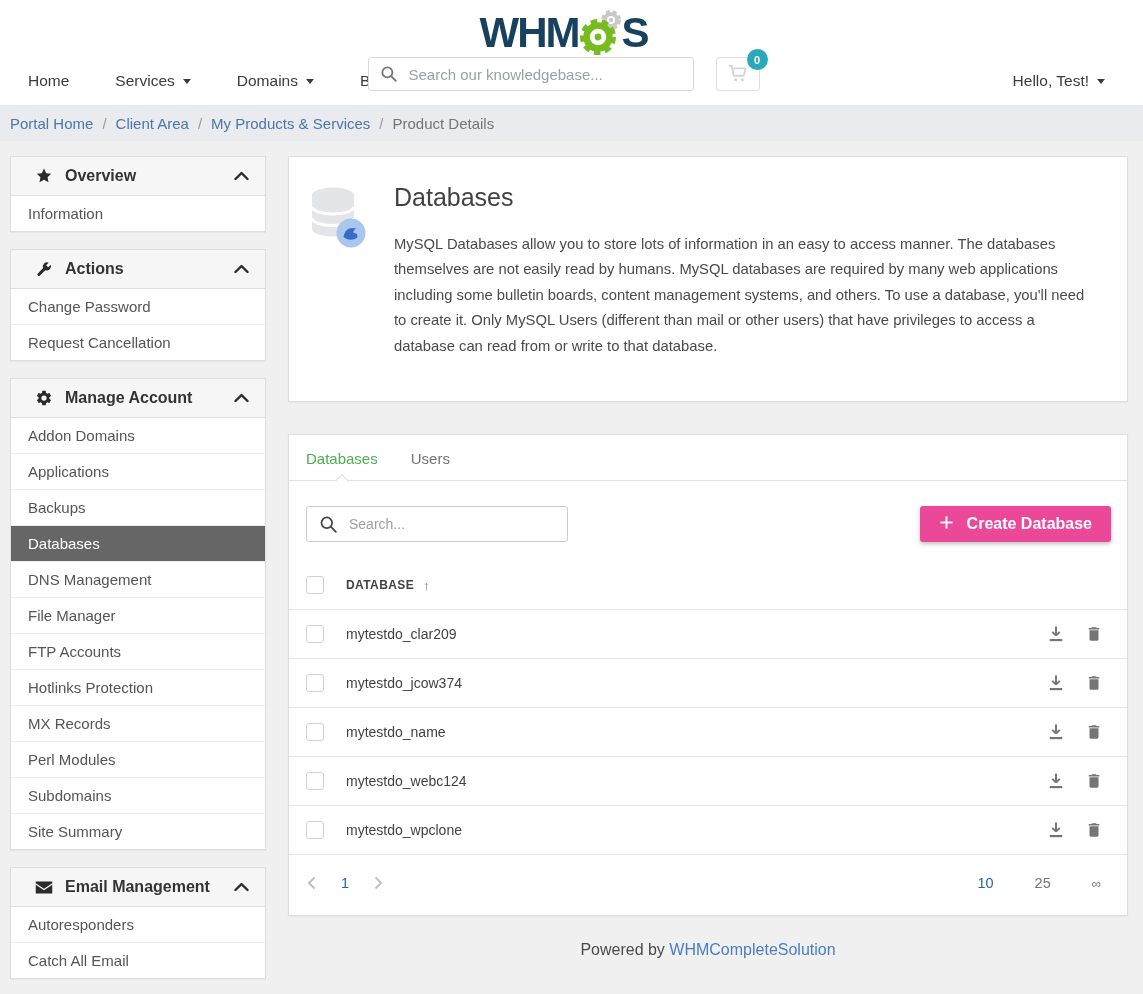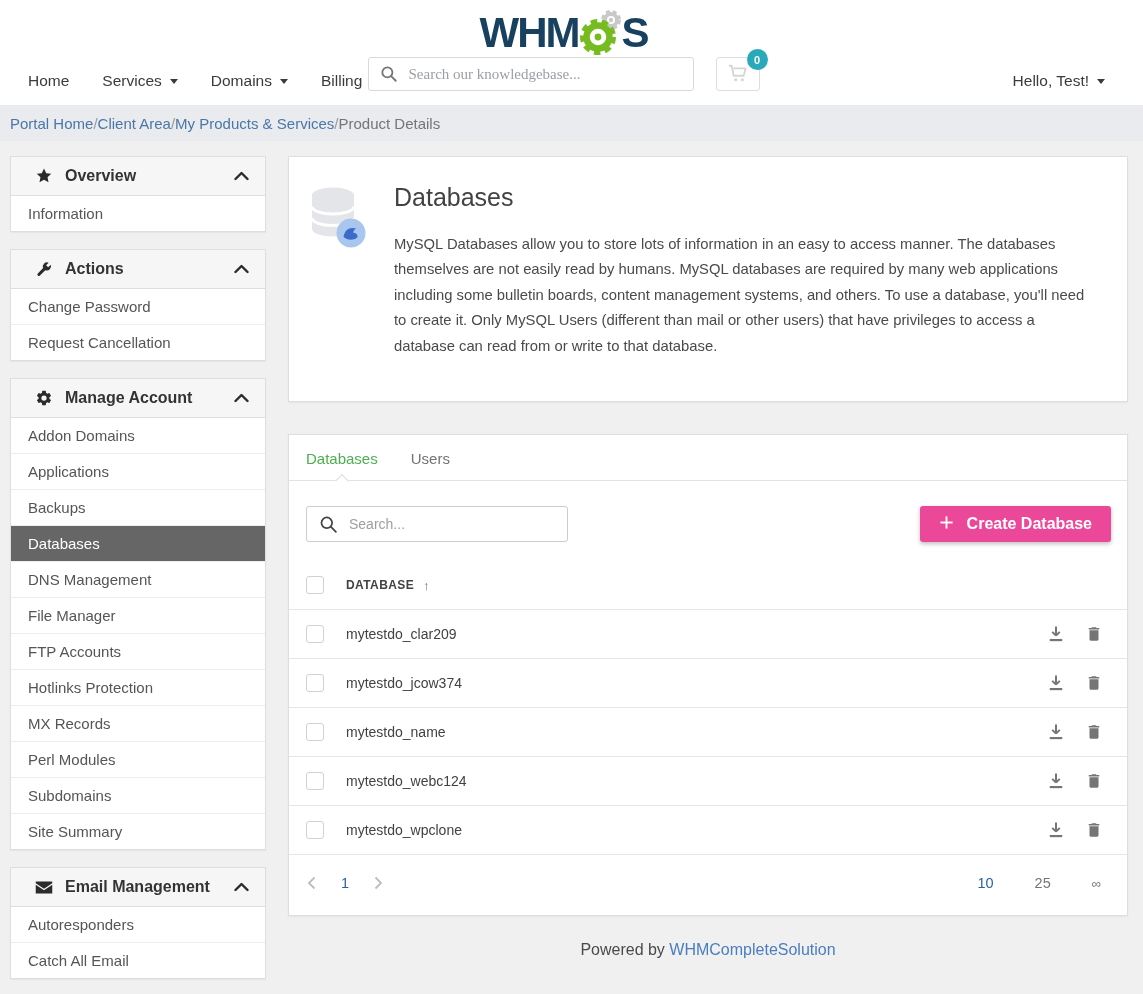--- a/index.html
+++ b/index.html
@@ -8,35 +8,35 @@
   a { text-decoration:none; }
 
   
   .topbar { background:#fff; }
   .logo-row { display:flex; justify-content:space-between; align-items:center; padding:9px 26px 0 10px; height:56px;flex-direction:column; }
   .logo { display:flex; align-items:center; cursor:pointer; }
   .logo-text { font-size:42px; font-weight:bold; color:#17415f; letter-spacing:-2px; line-height:1; }
   .logo-gears { width:47px; height:48px; position:relative; margin:0 -3px 0 -1px; }
   .hdr-right { display:flex; align-items:center; gap:22px; }
   .kb-search { position:relative; width:326px; }
-  .kb-search input { width:100%; height:34px; border:1px solid #d9d9d9; border-radius:3px; padding:0 10px 0 40px; font-size:15px; color:#14532d; font-family:Liberation Serif, serif; outline:none; }
+  .kb-search input { width:100%; height:34px; border:1px solid #d9d9d9; border-radius:3px; padding:0 10px 0 40px; font-size:15px; color:#14532d; font-family:Liberation Sans, sans-serif; outline:none; }
   .kb-search input::placeholder { color:#9aa0a6; }
   .kb-search .mag { position:absolute; left:12px; top:8px; }
   .cart-btn { position:relative; width:44px; height:34px; border:1px solid #ddd; border-radius:3px; background:#fff; display:flex; align-items:center; justify-content:center; cursor:pointer; }
   .cart-badge { position:absolute; top:-9px; right:-9px; width:21px; height:21px; border-radius:50%; background:#2aa9bb; color:#fff; font-size:11px; font-weight:bold; display:flex; align-items:center; justify-content:center; }
 
   
   .nav-row { display:flex; justify-content:space-between; align-items:center; height:49px; padding:0 38px 0 28px; background:#fff; }
-  .nav-items { display:flex; gap:33px; }
+  .nav-items { display:flex; gap:46px; }
   .nav-item { font-size:15.5px; color:#3b3b3b; cursor:pointer; display:flex; align-items:center; }
   .caret { display:inline-block; width:0; height:0; border-left:4.5px solid transparent; border-right:4.5px solid transparent; border-top:5px solid #3b3b3b; margin-left:8px; margin-top:2px; }
   .user-menu { font-size:15.5px; color:#3b3b3b; cursor:pointer; display:flex; align-items:center; }
 
   
-  .breadcrumb { height:36px; background:#e9ebee; display:flex; align-items:center; padding:0 10px; font-size:15px; }
+  .breadcrumb { height:36px; background:#e9ebee; display:flex; align-items:center; padding:0 10px; font-size:15px; gap:9px; }
   .bc-link { color:#4a77a8; cursor:pointer; }
   .bc-sep { color:#9a9a9a; }
   .bc-current { color:#757575; }
 
   
   .page { display:flex; gap:22px; padding:15px 15px 0 10px; }
   .sidebar { width:256px; flex:none; display:flex; flex-direction:column; gap:17px; }
   .main { flex:1; display:flex; flex-direction:column; }
 
   

